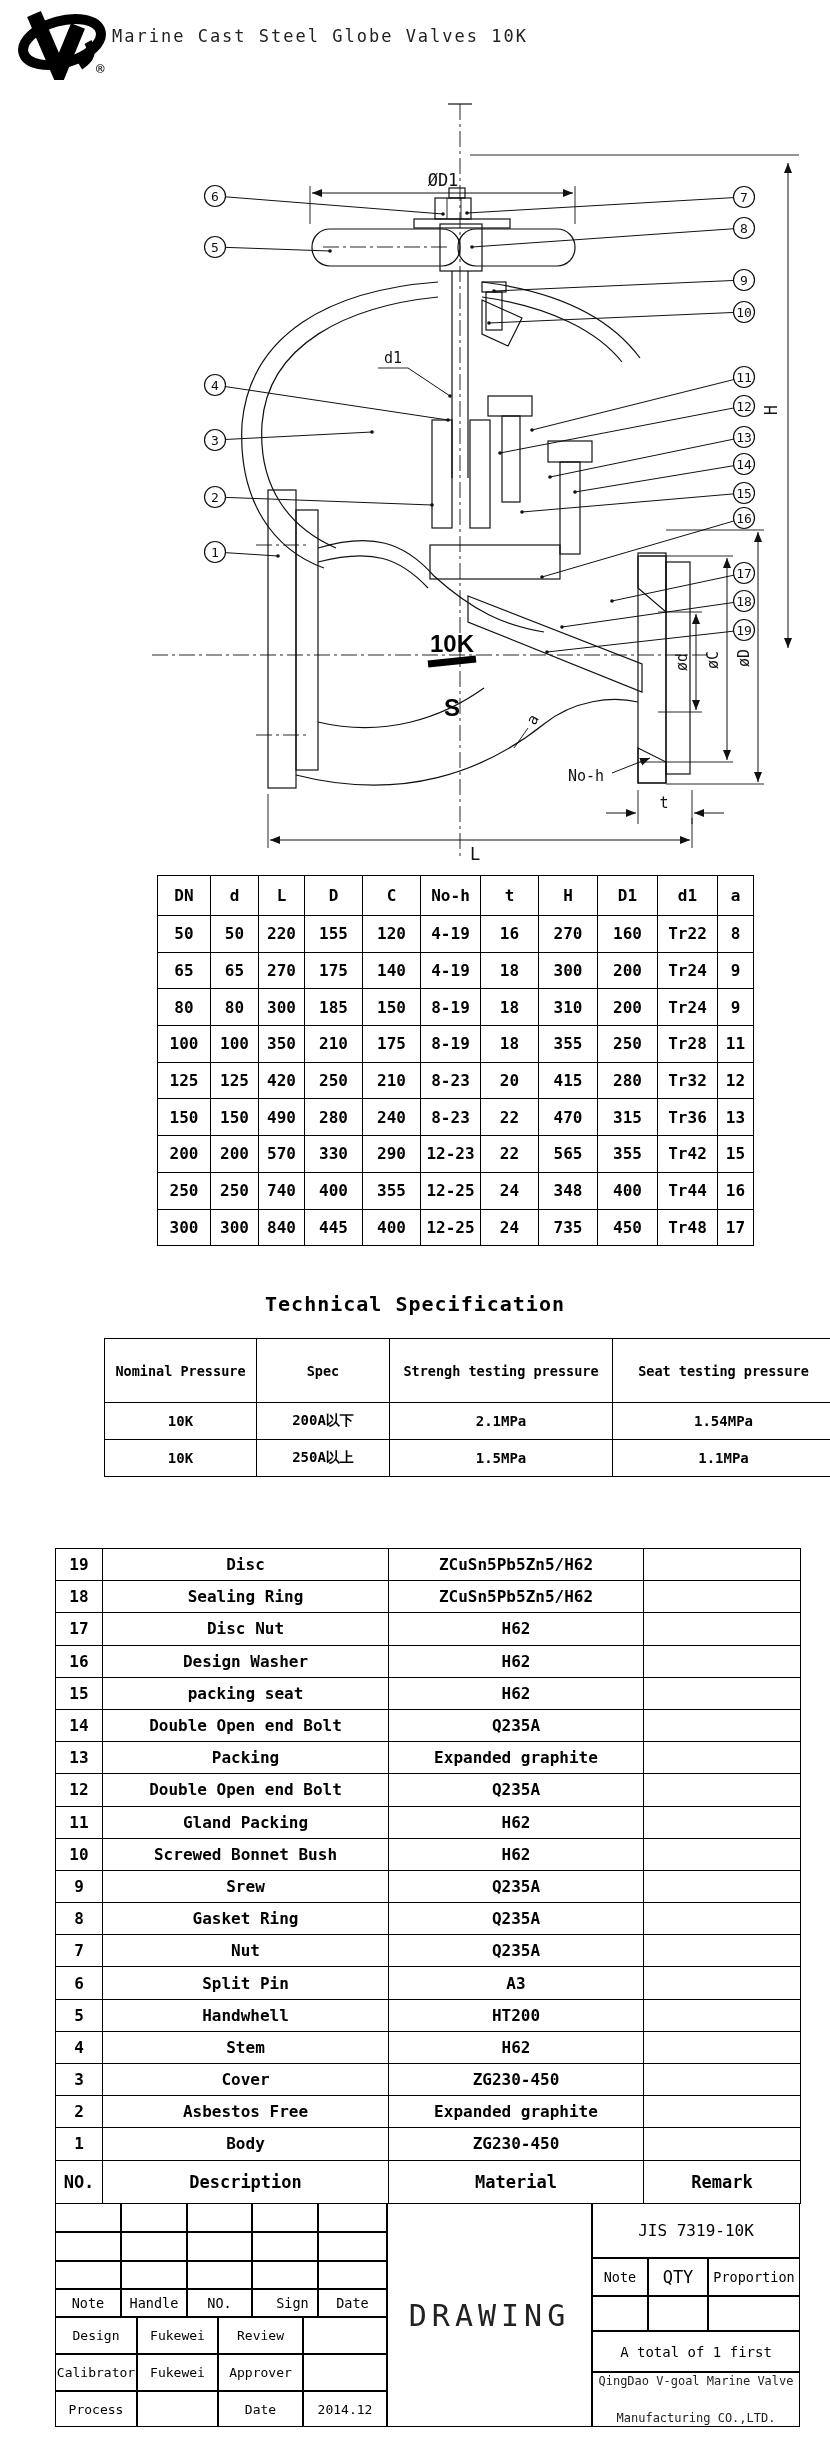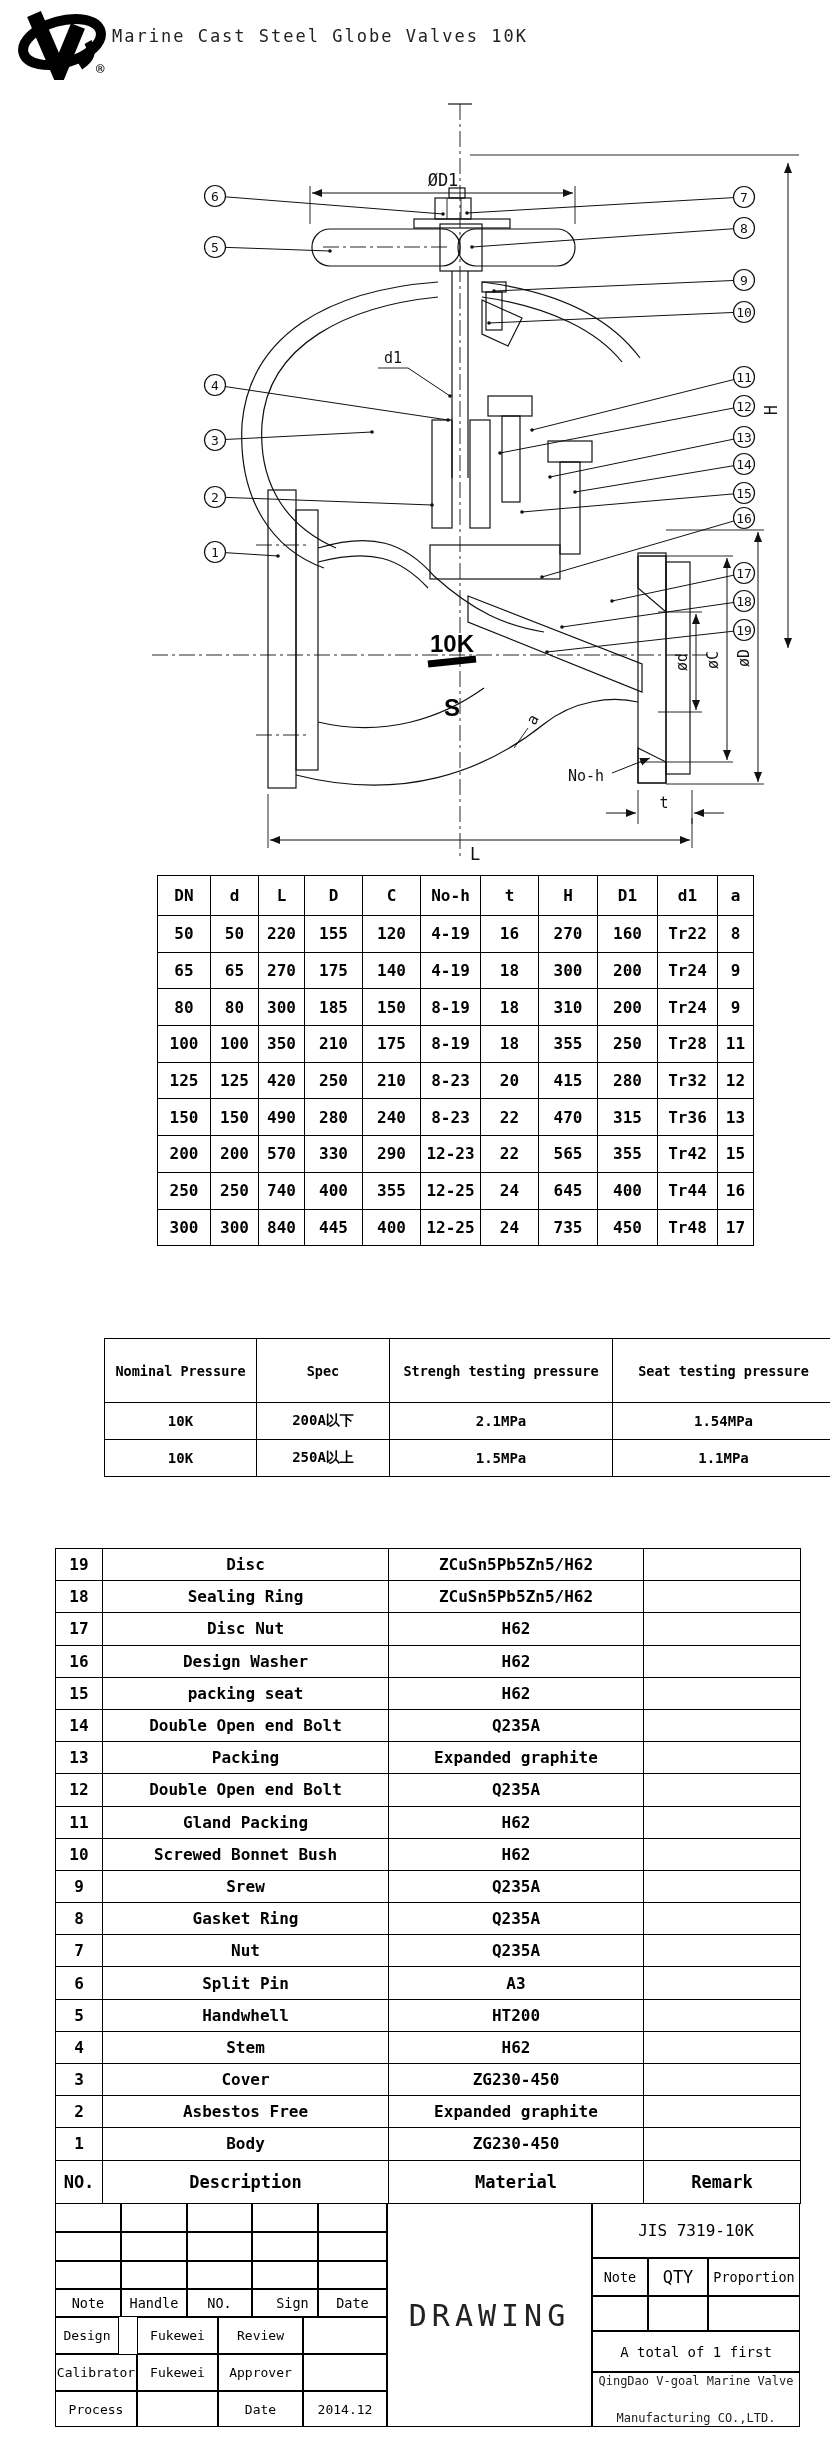--- a/index.html
+++ b/index.html
@@ -358,41 +358,42 @@
           <td>15</td>
         </tr>
         <tr>
           <td>250</td>
           <td>250</td>
           <td>740</td>
           <td>400</td>
           <td>355</td>
           <td>12-25</td>
           <td>24</td>
-          <td>645</td>
+          <td>348</td>
           <td>400</td>
           <td>Tr44</td>
           <td>16</td>
         </tr>
         <tr>
           <td>300</td>
           <td>300</td>
           <td>840</td>
           <td>445</td>
           <td>400</td>
           <td>12-25</td>
           <td>24</td>
           <td>735</td>
           <td>450</td>
           <td>Tr48</td>
           <td>17</td>
         </tr>
       </tbody>
   </table>
 
+  <div id="spec-heading">Technical Specification</div>
   <table id="spec-table">
     <colgroup>
         <col style="width:152px">
         <col style="width:133px">
         <col style="width:223px">
         <col style="width:222px">
       </colgroup>
     <thead>
         <tr>
           <th>Nominal Pressure</th>
@@ -567,21 +568,21 @@
       <div class="tb-cell" style="left: 55px; top: 2261px; width: 66px; height: 28px;"></div>
       <div class="tb-cell" style="left: 121px; top: 2261px; width: 66px; height: 28px;"></div>
       <div class="tb-cell" style="left: 187px; top: 2261px; width: 65px; height: 28px;"></div>
       <div class="tb-cell" style="left: 252px; top: 2261px; width: 66px; height: 28px;"></div>
       <div class="tb-cell" style="left: 318px; top: 2261px; width: 69px; height: 28px;"></div>
       <div class="tb-cell" style="left: 55px; top: 2289px; width: 66px; height: 28px; font-size: 13.5px;">Note</div>
       <div class="tb-cell" style="left: 121px; top: 2289px; width: 66px; height: 28px; font-size: 13.5px;">Handle</div>
       <div class="tb-cell" style="left: 187px; top: 2289px; width: 65px; height: 28px; font-size: 13.5px;">NO.</div>
       <div class="tb-cell" style="left: 252px; top: 2289px; width: 66px; height: 28px; font-size: 13.5px; padding-left: 15px;">Sign</div>
       <div class="tb-cell" style="left: 318px; top: 2289px; width: 69px; height: 28px; font-size: 13.5px;">Date</div>
-      <div class="tb-cell" style="left: 55px; top: 2317px; width: 64px; height: 37px; font-size: 13px;">Design</div>
+      <div class="tb-cell" style="left: 55px; top: 2317px; width: 82px; height: 37px; font-size: 13px;">Design</div>
       <div class="tb-cell" style="left: 137px; top: 2317px; width: 81px; height: 37px; font-size: 13px;">Fukewei</div>
       <div class="tb-cell" style="left: 218px; top: 2317px; width: 85px; height: 37px; font-size: 13px;">Review</div>
       <div class="tb-cell" style="left: 303px; top: 2317px; width: 84px; height: 37px; font-size: 13px;"></div>
       <div class="tb-cell" style="left: 55px; top: 2354px; width: 82px; height: 37px; font-size: 13px; text-align: right;">Calibrator</div>
       <div class="tb-cell" style="left: 137px; top: 2354px; width: 81px; height: 37px; font-size: 13px;">Fukewei</div>
       <div class="tb-cell" style="left: 218px; top: 2354px; width: 85px; height: 37px; font-size: 13px;">Approver</div>
       <div class="tb-cell" style="left: 303px; top: 2354px; width: 84px; height: 37px; font-size: 13px;"></div>
       <div class="tb-cell" style="left: 55px; top: 2391px; width: 82px; height: 36px; font-size: 13px;">Process</div>
       <div class="tb-cell" style="left: 137px; top: 2391px; width: 81px; height: 36px; font-size: 13px;"></div>
       <div class="tb-cell" style="left: 218px; top: 2391px; width: 85px; height: 36px; font-size: 13px;">Date</div>

